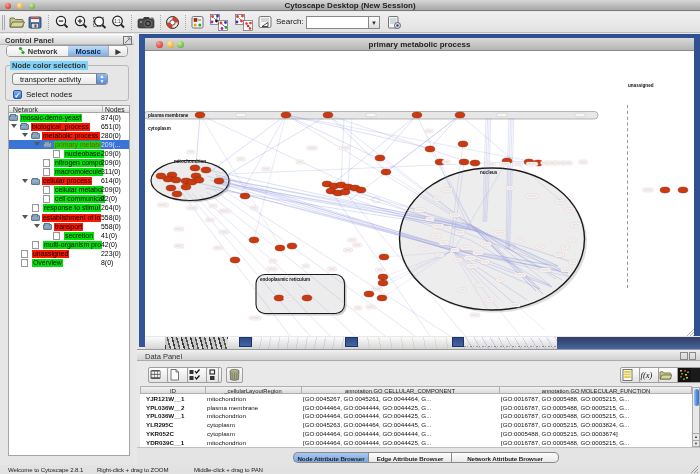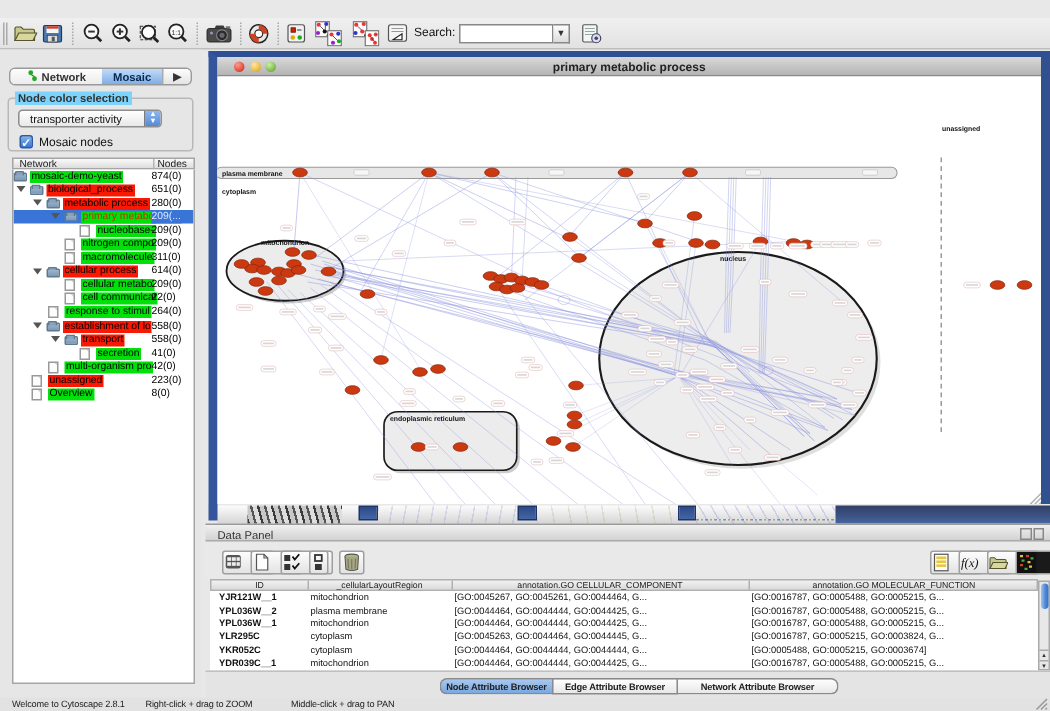--- a/index.html
+++ b/index.html
@@ -57,20 +57,26 @@
 
 #dtabsbar{left:137px;top:447px;width:563px;height:18px;background:#e4e4e4;border-top:1px solid #c0c0c0}
 .seg{position:absolute;top:4px;height:11px;font-size:6.2px;letter-spacing:-0.1px;font-weight:bold;line-height:11px;text-align:center;border:1px solid #8a8a8a;color:#222}
 
 #status{left:0;top:465px;width:700px;height:9px;background:#e2e2e2;font-size:6.1px;letter-spacing:-0.1px;color:#222}
 #status span{position:absolute;top:1px}
 </style></head>
 <body>
 <div id="app">
 
+<div class="abs" id="titlebar">
+      <div class="t">Cytoscape Desktop (New Session)</div>
+<div class="tl" style="left:5px;background:radial-gradient(circle at 35% 30%,#ff9a8a,#dd4438 70%,#a02a20)"></div>
+<div class="tl" style="left:17px;background:radial-gradient(circle at 35% 30%,#ffe9a0,#e8b33c 70%,#b07d1e)"></div>
+<div class="tl" style="left:29px;background:radial-gradient(circle at 35% 30%,#c8f0a0,#7ab648 70%,#4e8426)"></div>
+</div>
 
 <div class="abs" id="toolbar">
 <div style="position:absolute;left:2px;top:3px;width:3px;height:15px;border-left:1px solid #aaa;border-right:1px solid #aaa"></div>
 <svg class="ticon" style="left:9px" width="16" height="17" viewBox="0 0 16 17">
         <path d="M1 13 L1 5 Q1 4 2 4 L5 4 L6.5 5.5 L13 5.5 Q14 5.5 14 6.5 L14 13 Z" fill="#c9c98e" stroke="#55552e" stroke-width="0.8"></path>
         <path d="M1 13 L3.5 8 L15.5 8 L13 13 Z" fill="#d8d89e" stroke="#55552e" stroke-width="0.8"></path>
       </svg>
 <svg class="ticon" style="left:28px" width="15" height="17" viewBox="0 0 15 17">
         <rect x="1" y="3" width="12" height="11" rx="1" fill="#4a7ab0" stroke="#1e3a5c" stroke-width="0.8"></rect>
         <rect x="3" y="3.5" width="8" height="4.5" fill="#f5f5f5"></rect>
@@ -167,37 +173,44 @@
 <div style="position:absolute;left:369px;top:3.5px;width:11px;height:13px;background:linear-gradient(#fdfdfd,#dcdcdc);border:1px solid #888;border-left:none;font-size:6px;text-align:center;line-height:12px;color:#333">▼</div>
 <svg class="ticon" style="left:387px" width="15" height="17" viewBox="0 0 15 17">
         <rect x="1.5" y="2.5" width="9.5" height="11.5" rx="1" fill="#f5f5f5" stroke="#555" stroke-width="0.8"></rect>
         <path d="M3 5 L9.5 5 M3 7 L9.5 7 M3 9 L9.5 9" stroke="#8aa" stroke-width="0.7"></path>
         <circle cx="10.5" cy="11.5" r="3" fill="#dde" stroke="#446" stroke-width="0.8"></circle>
         <circle cx="10.5" cy="11.5" r="1.2" fill="#446"></circle>
       </svg>
 </div>
 
 <div class="abs" id="cpanel"></div>
+<div class="abs" id="cphead">
+      <div class="t">Control Panel</div>
+<svg style="position:absolute;right:2px;top:1px" width="9" height="9" viewBox="0 0 9 9">
+        <rect x="0.5" y="0.5" width="8" height="8" fill="none" stroke="#777" stroke-width="1"></rect>
+        <path d="M2 7 L7 2 M7 2 L4.5 2 M7 2 L7 4.5" stroke="#777" stroke-width="1" fill="none"></path>
+      </svg>
+</div>
 <div class="abs" id="cptabs">
 <div class="cptab" style="width:62px;background:linear-gradient(#fdfdfd,#ececec)"><svg width="8" height="9" viewBox="0 0 8 9" style="vertical-align:-1px">
           <circle cx="2.5" cy="2.5" r="1.6" fill="#2a2"></circle>
           <circle cx="5" cy="6.5" r="1.6" fill="#2a2"></circle>
           <path d="M3 4 L5 5" stroke="#282" stroke-width="0.7"></path>
         </svg> Network</div>
 <div class="cptab" style="width:41px;background:linear-gradient(#c2dbf7,#7fafe6);color:#082850">Mosaic</div>
 <div class="cptab" style="width:19px;background:linear-gradient(#fdfdfd,#e4e4e4);border-left:1px solid #aaa;font-size:7px">▶</div>
 </div>
 <div class="abs" id="grpbox"></div>
 <div class="abs" id="grplabel">Node color selection</div>
 <div class="abs" id="combo">
       <div class="t">transporter activity</div>
       <div id="combobtn">▲<br>▼</div>
     </div>
 <div class="abs" id="chk">✓</div>
-<div class="abs" id="chklabel">Mosaic nodes</div>
+<div class="abs" id="chklabel">Select nodes</div>
 <div class="abs" id="treehead">
       <span style="position:absolute;left:4px;top:0;font-size:6.8px;color:#222">Network</span>
       <span style="position:absolute;left:96px;top:0;font-size:6.8px;color:#222">Nodes</span>
       <span style="position:absolute;left:93px;top:0;height:8px;border-left:1px solid #b5b5b5"></span>
     </div>
 <div class="abs" id="treebox">
       <div class="trow" style="">
         <span class="fold" style="left:0px"></span>
         <span class="lbl" style="left:11px;background:#00e109;color:#000">mosaic-demo-yeast</span>
         <span class="cnt" style="">874(0)</span>

